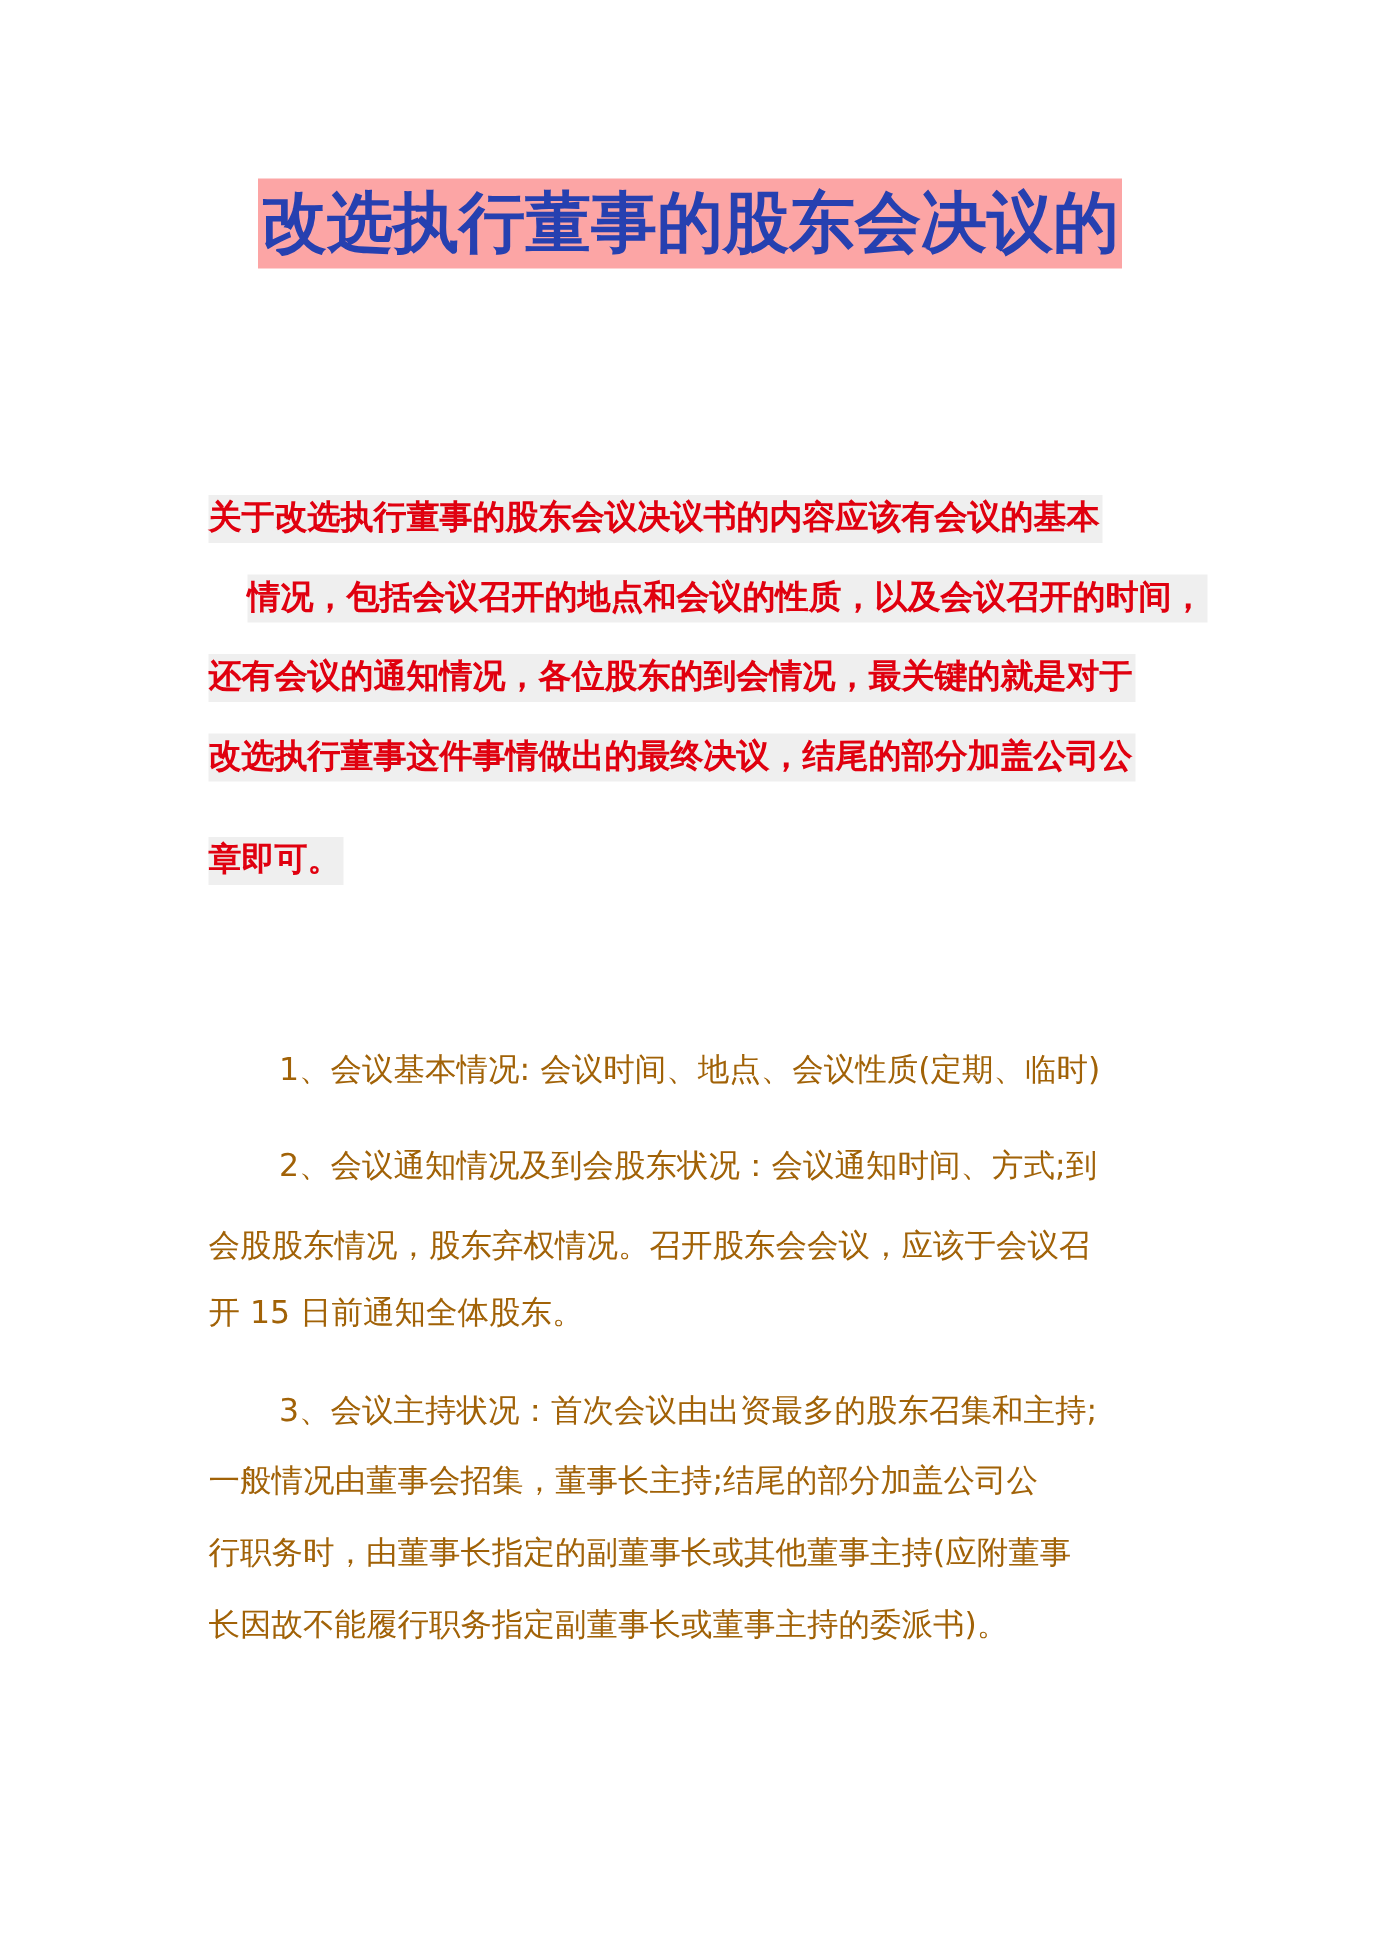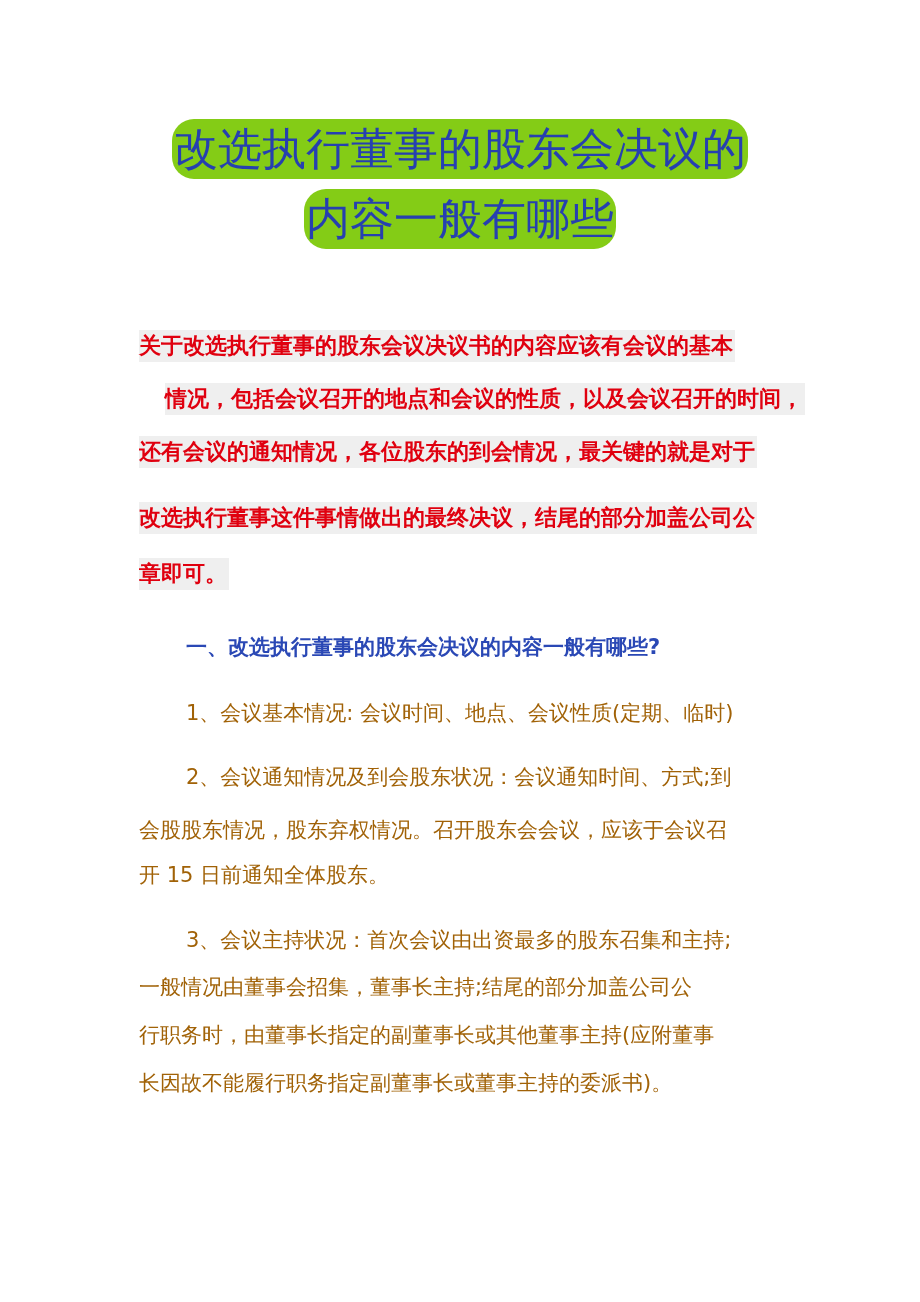--- a/index.html
+++ b/index.html
@@ -21,30 +21,29 @@
     }
     .title {
       position: absolute;
       left: 0;
       width: 920px;
       text-align: center;
       margin: 0;
     }
     .title-line {
       display: inline-block;
-      background: #84cc16;
+      background: #fca5a5;
       color: #2640b0;
-      font-weight: normal;
+      font-weight: bold;
       font-size: 44px;
       line-height: 60px;
       height: 60px;
       padding: 0 2px;
       letter-spacing: 0px;
       white-space: nowrap;
-      border-radius: 22px;
     }
     .title-1 { top: 119px; }
     .title-2 { top: 189px; }
 
     .intro {
       position: absolute;
       left: 139px;
       top: 330px;
       width: 660px;
     }
@@ -85,43 +84,39 @@
     }
   </style>
 </head>
 <body>
 
 <div class="page">
 
   <h1 class="title title-1">
     <span class="title-line">改选执行董事的股东会决议的</span>
   </h1>
-  <h1 class="title title-2">
-    <span class="title-line">内容一般有哪些</span>
-  </h1>
 
   <div class="intro">
     <div class="intro-line" style="top:0px;">
       <span>关于改选执行董事的股东会议决议书的内容应该有会议的基本</span>
     </div>
     <div class="intro-line" style="top:53px;margin-left:26px;">
       <span>情况，包括会议召开的地点和会议的性质，以及会议召开的时间，</span>
     </div>
     <div class="intro-line" style="top:106px;">
       <span>还有会议的通知情况，各位股东的到会情况，最关键的就是对于</span>
     </div>
-    <div class="intro-line" style="top:172px;">
+    <div class="intro-line" style="top:159px;">
       <span>改选执行董事这件事情做出的最终决议，结尾的部分加盖公司公</span>
     </div>
     <div class="intro-line" style="top:228px;border-radius:16px;">
       <span>章即可。</span>
     </div>
   </div>
 
-  <h2 class="heading" style="top:632px; margin:0;">一、改选执行董事的股东会决议的内容一般有哪些?</h2>
 
   <div>
     <div class="body-line" style="left:186px; top:698px;">1、会议基本情况: 会议时间、地点、会议性质(定期、临时)</div>
 
     <div class="body-line" style="left:186px; top:762px;">2、会议通知情况及到会股东状况：会议通知时间、方式;到</div>
     <div class="body-line" style="left:139px; top:815px;">会股股东情况，股东弃权情况。召开股东会会议，应该于会议召</div>
     <div class="body-line" style="left:139px; top:860px;">开 15 日前通知全体股东。</div>
 
     <div class="body-line" style="left:186px; top:925px;">3、会议主持状况：首次会议由出资最多的股东召集和主持;</div>
     <div class="body-line" style="left:139px; top:972px;">一般情况由董事会招集，董事长主持;结尾的部分加盖公司公</div>

